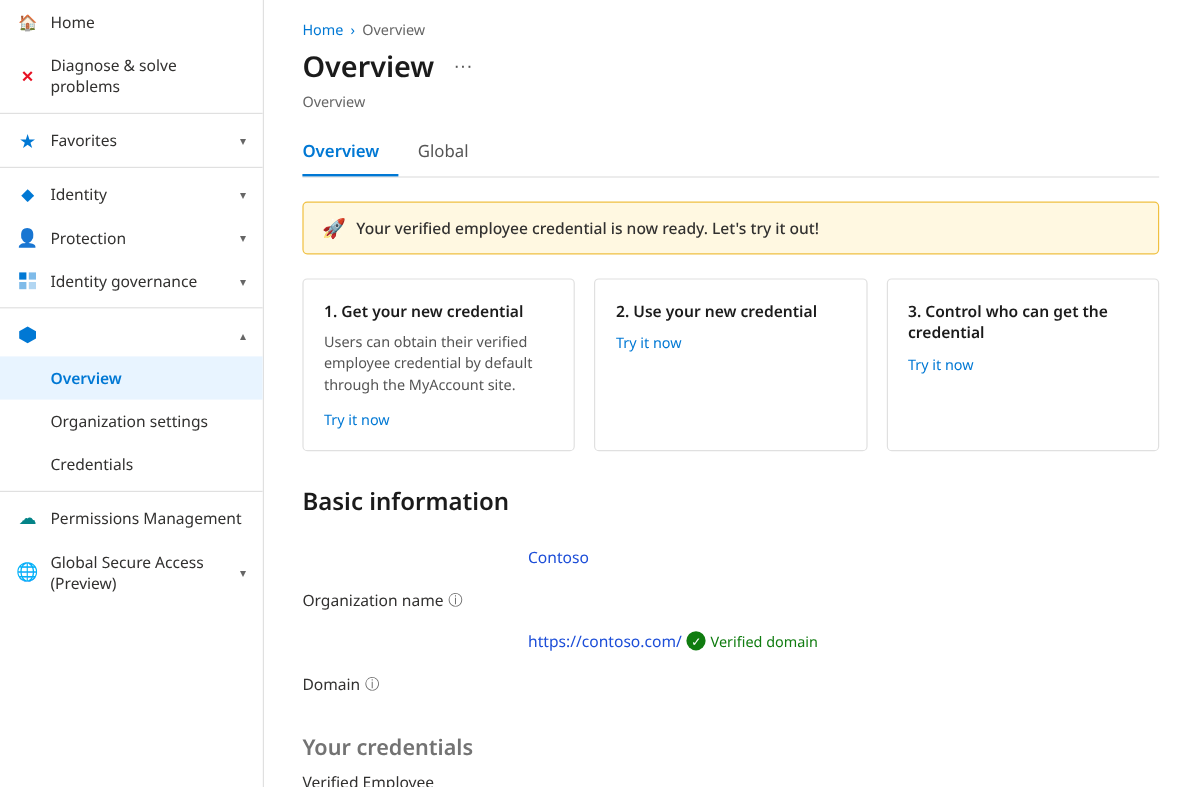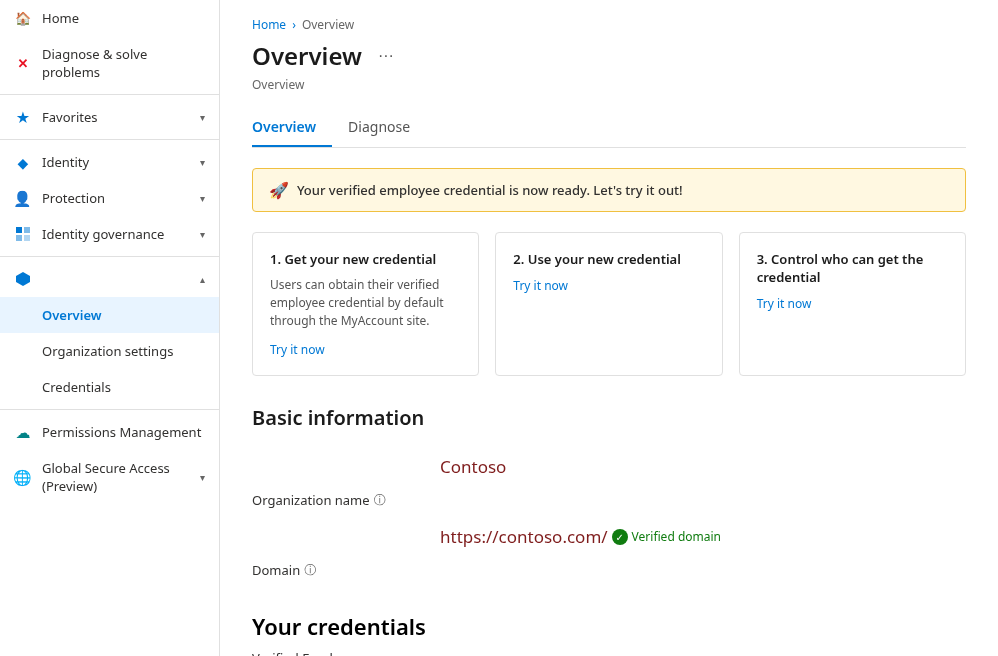--- a/index.html
+++ b/index.html
@@ -175,22 +175,22 @@
       gap: 4px;
       flex-shrink: 0;
       margin-top: 36px;
     }
     .info-label .info-icon {
       color: #666;
       font-size: 12px;
       cursor: pointer;
     }
     .info-value {
-      color: #7f1d1d;
-      font-size: 17px;
+      color: #1d4ed8;
+      font-size: 13px;
     }
     .verified-badge {
       display: flex;
       align-items: center;
       gap: 4px;
       font-size: 12px;
       color: #107c10;
     }
     .verified-circle {
       width: 16px;
@@ -204,23 +204,23 @@
       font-size: 10px;
     }
     .domain-info {
       display: flex;
       flex-direction: row;
       gap: 4px;
     }
 
     
     .credentials-title {
-      font-size: 22px;
+      font-size: 18px;
       font-weight: 600;
-      color: #000000;
+      color: #737373;
       margin-bottom: 8px;
     }
     .credential-type-label {
       font-size: 13px;
       color: #323130;
       margin-bottom: 10px;
     }
 
     
     .credential-card {
@@ -336,21 +336,21 @@
     </div>
 
     <div class="page-header">
       <h1 class="page-title">Overview</h1>
       <button class="more-btn">···</button>
     </div>
     <div class="page-subtitle">Overview</div>
 
     <div class="tabs">
       <div class="tab active">Overview</div>
-      <div class="tab">Diagnose</div>
+      <div class="tab">Global</div>
     </div>
 
     <div class="alert-banner">
       <span class="alert-icon">🚀</span>
       <span>Your verified employee credential is now ready. Let's try it out!</span>
     </div>
 
     <div class="step-cards">
       <div class="step-card">
         <div class="step-card-title">1. Get your new credential</div>

